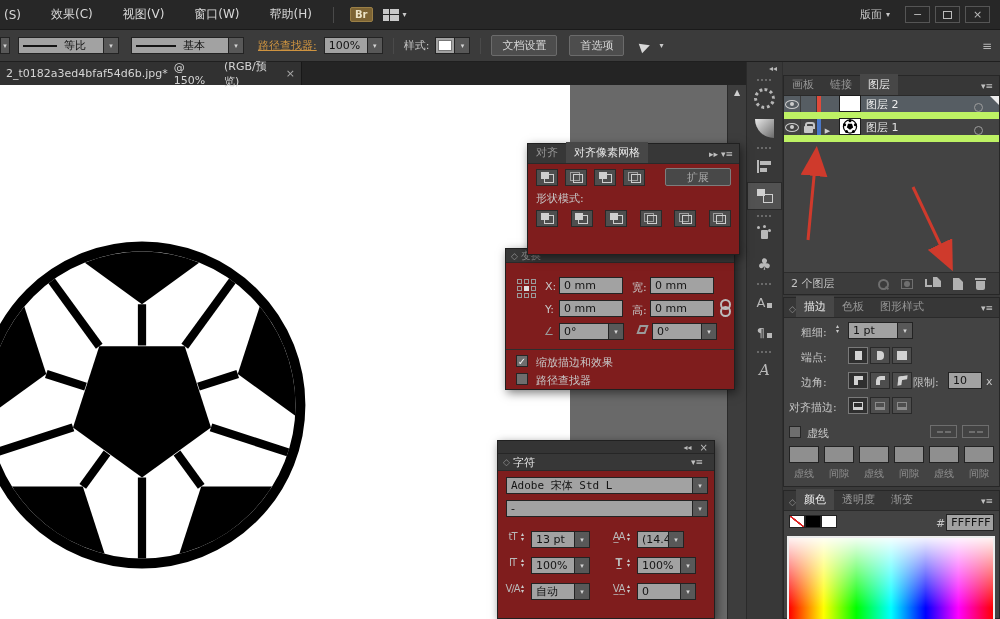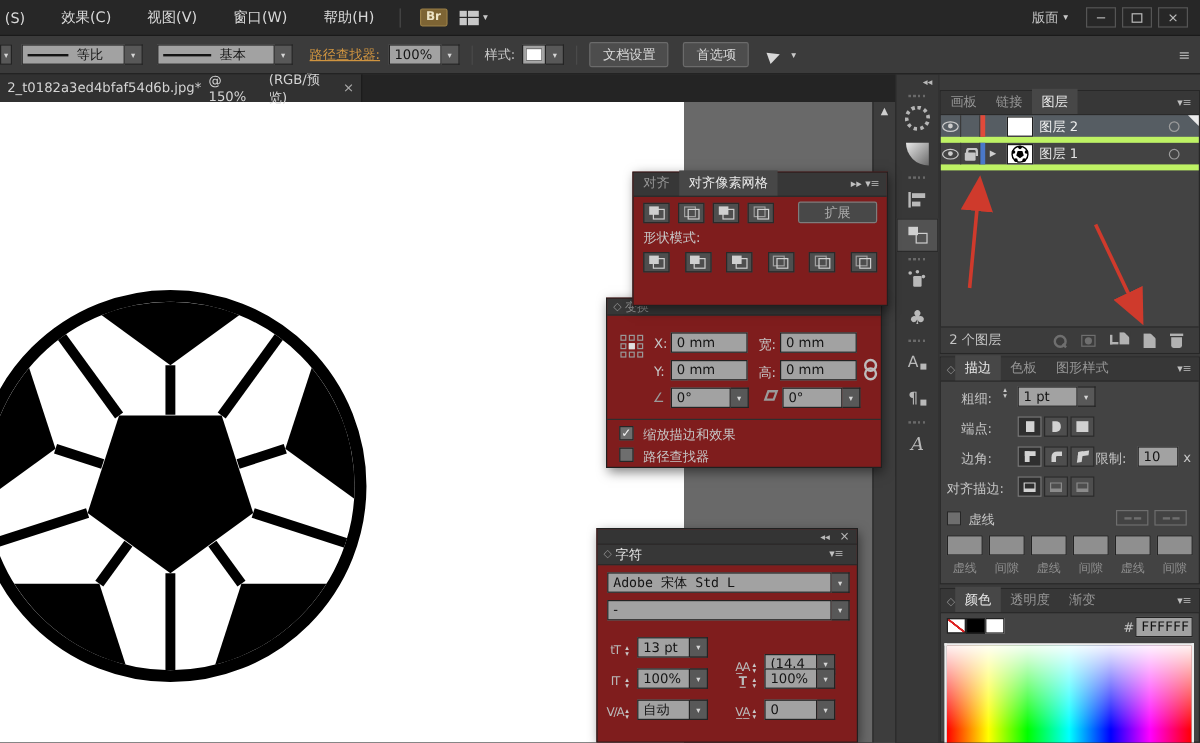--- a/index.html
+++ b/index.html
@@ -64,38 +64,38 @@
 .corn.b{transform:rotate(0deg) skew(-8deg,-8deg)}
 .alg{width:10px;height:8px;border:1px solid #d2d2d2;border-bottom:3px solid #d2d2d2}
 .dashbox{width:27px;height:13px;border:1px solid #6e6e6e;display:inline-flex;align-items:center;justify-content:center;gap:2px}
 .dashbox i{width:6px;height:2px;background:#6e6e6e}
 .spectrum{background:linear-gradient(to bottom,rgba(255,255,255,.95),rgba(255,255,255,0) 85%),linear-gradient(to right,#f00,#ff0 17%,#0f0 33%,#0ff 50%,#00f 67%,#f0f 83%,#f00)}
 .chain{position:relative;width:10px;height:15px;display:inline-block}
 .chain::before{content:"";position:absolute;left:1px;top:0;width:7px;height:7px;border:2px solid #bdbdbd;border-radius:50%}
 .chain::after{content:"";position:absolute;left:1px;top:7px;width:7px;height:7px;border:2px solid #bdbdbd;border-radius:50%}
 .skew{width:9px;height:9px;border:2px solid #9a9a9a;transform:skewX(-20deg);display:inline-block}
 .ang{color:#9a9a9a;font-size:11px}
-.layrow{display:flex;align-items:center;height:23px;border-bottom:5px solid #bef264;position:relative}
+.layrow{display:flex;align-items:flex-end;height:23px;border-bottom:7px solid #bef264;position:relative}
 .cell{display:flex;align-items:center;justify-content:center;height:100%;border-right:1px solid #3a3a3a;flex:none}
 .thumb{width:22px;height:17px;background:#fff;border:1px solid #1c1c1c;margin:0 5px;flex:none;display:flex;align-items:center;justify-content:center}
 .seltri{position:absolute;right:0;top:0;width:0;height:0;border-left:9px solid transparent;border-top:9px solid #ececec}
 .target{width:9px;height:9px;border:1px solid #9d9d9d;border-radius:50%;display:inline-block}
 .dockic{width:35px;height:28px;display:flex;align-items:center;justify-content:center;color:#b9b9b9;margin:1px 0;flex:none}
 .dockic.sel{background:#525252;border:1px solid #2a2a2a}
 .dots{width:16px;height:2px;margin:4px auto 2px;background-image:repeating-linear-gradient(to right,#6a6a6a 0 2px,transparent 2px 4px);flex:none}
 .cwheel{width:21px;height:21px;border-radius:50%;border:3px dotted #b5b5b5}
 .gquad{width:19px;height:19px;border-radius:0 0 0 100%;background:linear-gradient(135deg,#e8e8e8,#6a6a6a)}
 .alico{width:15px;height:13px;border-left:2px solid #b9b9b9;position:relative}
 .alico::before{content:"";position:absolute;left:1px;top:1px;width:11px;height:4px;background:#b9b9b9}
 .alico::after{content:"";position:absolute;left:1px;bottom:1px;width:7px;height:4px;background:#b9b9b9}
 .spray{width:7px;height:9px;background:#b9b9b9;position:relative;border-radius:1px}
 .spray::before{content:"";position:absolute;left:-4px;top:-4px;width:3px;height:3px;border-radius:50%;background:#b9b9b9;box-shadow:6px -1px 0 #b9b9b9,11px 3px 0 #b9b9b9}
 .minisq{width:5px;height:5px;background:#b9b9b9;display:inline-block;margin-left:2px;margin-top:6px}
 .ci{width:17px;font-size:10px;color:#b9b9b9;text-align:center;flex:none;letter-spacing:-1px}
-.charrow{position:absolute;display:flex;align-items:flex-end}
+.charrow{position:absolute;display:flex;align-items:flex-start}
 .serifA{font-family:"DejaVu Serif","Liberation Serif",serif;font-style:italic;font-size:15px;color:#b9b9b9}
 </style>
 </head>
 <body>
 
 <div class="stage">
 
   <div class="abs menubar" style="left:0;top:0;width:1000px;height:30px">
     <span class="mitem" style="padding-left:4px">(S)</span>
     <span class="mitem">效果(C)</span>
@@ -310,27 +310,27 @@
     </div>
     <div class="charrow" style="left:6px;top:90px">
       <span class="ci">tT</span>
       <span class="stp">
           <span>▴</span>
           <span>▾</span>
         </span>
       <span class="fld" style="width:44px">13 pt</span>
       <span class="dab">▾</span>
     </div>
-    <div class="charrow" style="left:112px;top:104px">
+    <div class="charrow" style="left:112px;top:90px">
       <span class="ci">A̲A</span>
       <span class="stp">
           <span>▴</span>
           <span>▾</span>
         </span>
-      <span class="fld" style="width:44px">(14.4</span>
+      <span class="fld" style="width:32px">(14.4</span>
       <span class="dab">▾</span>
     </div>
     <div class="charrow" style="left:6px;top:116px">
       <span class="ci">IT</span>
       <span class="stp">
           <span>▴</span>
           <span>▾</span>
         </span>
       <span class="fld" style="width:44px">100%</span>
       <span class="dab">▾</span>

